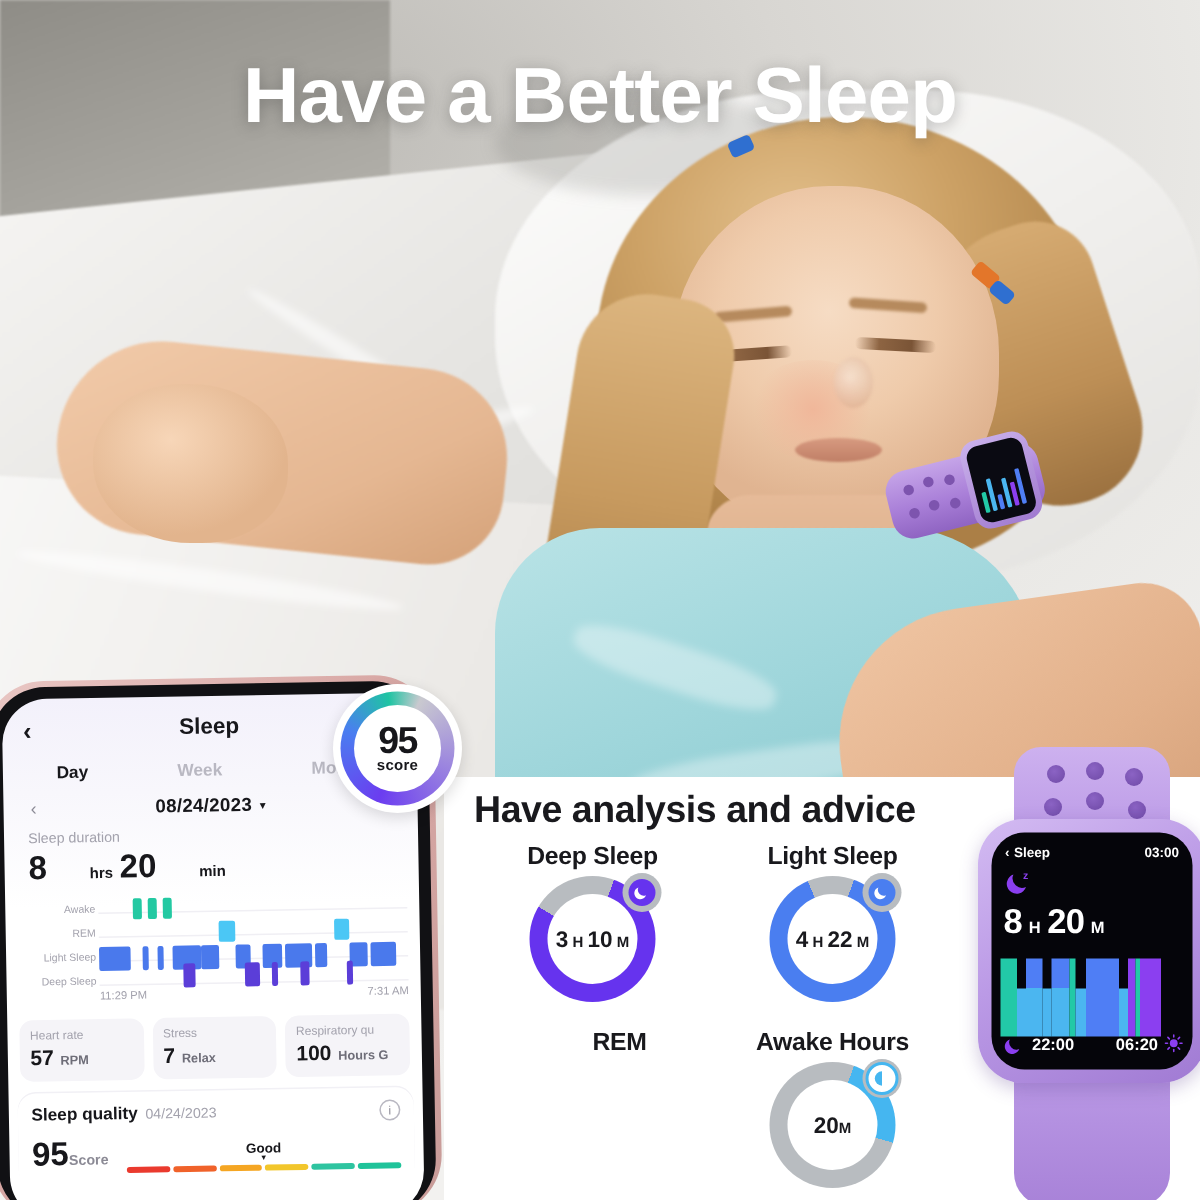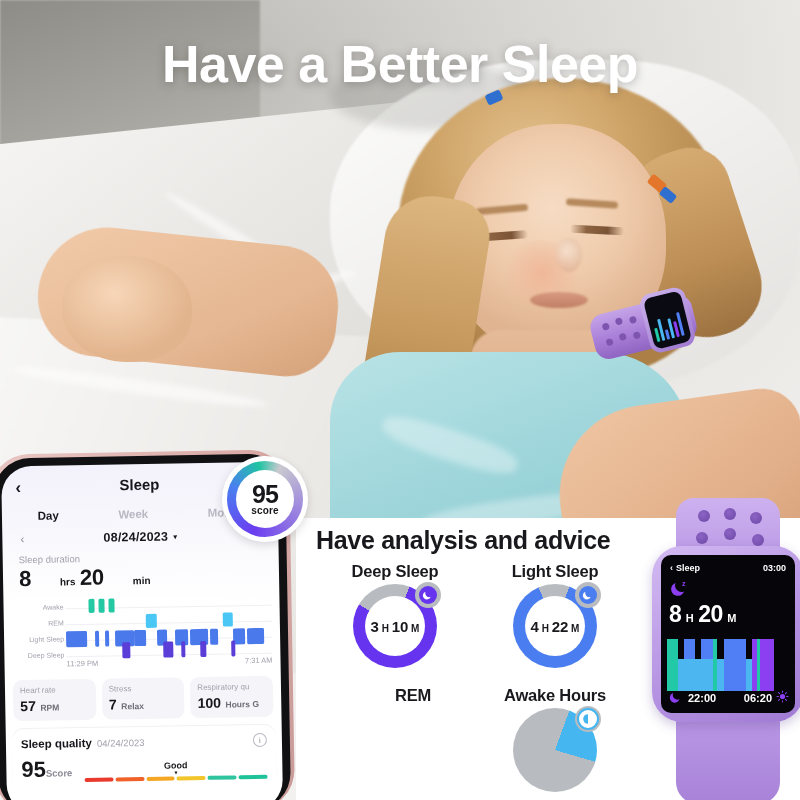--- a/index.html
+++ b/index.html
@@ -167,21 +167,21 @@
   .bigwatch{position:absolute;left:628px;top:500px;width:200px;height:300px;}
   .bw-band-top{position:absolute;left:48px;top:-2px;width:104px;height:62px;border-radius:18px 18px 10px 10px;
     background:linear-gradient(180deg,#cdb1ef 0%,#bb9ae6 100%);}
   .bw-band-bot{position:absolute;left:48px;top:212px;width:104px;height:92px;border-radius:10px 10px 22px 22px;
     background:linear-gradient(180deg,#bb9ae6 0%,#a882d8 100%);}
   .bw-hole{position:absolute;width:12px;height:12px;border-radius:50%;
     background:radial-gradient(circle at 40% 35%,#8b63c4,#6f4aa6);}
   .bw-case{position:absolute;left:24px;top:46px;width:152px;height:176px;border-radius:30px;
     background:linear-gradient(150deg,#d3bbf2 0%,#bb9ae6 45%,#a07ad3 100%);padding:9px;box-sizing:border-box;
     box-shadow:0 4px 12px rgba(90,60,140,.28);}
-  .bw-screen{width:100%;height:100%;border-radius:10px;background:#05050a;position:relative;overflow:hidden;}
+  .bw-screen{width:100%;height:100%;border-radius:22px;background:#05050a;position:relative;overflow:hidden;}
   .bw-top{position:absolute;left:9px;right:9px;top:8px;display:flex;align-items:center;}
   .bw-back{font-size:9px;color:#fff;font-weight:bold;}
   .bw-back span{margin-left:3px;}
   .bw-time{margin-left:auto;font-size:9px;color:#fff;font-weight:bold;}
   .bw-moon{position:absolute;left:9px;top:24px;width:20px;height:20px;}
   .bw-dur{position:absolute;left:8px;top:46px;color:#fff;}
   .bw-dur .n{font-size:23px;font-weight:bold;letter-spacing:-.5px;}
   .bw-dur .u{font-size:11px;font-weight:bold;}
   .bw-chart{position:absolute;left:6px;right:0;top:84px;height:52px;display:flex;align-items:flex-end;gap:0;}
   .bw-col{height:52px;display:flex;flex-direction:column;justify-content:flex-end;}
@@ -287,20 +287,23 @@
           </div>
         </div>
       </div>
       <div class="ring-cell" style="left: 18px; top: 124px;">
         <div class="ring-label">REM</div>
       </div>
       <div class="ring-cell" style="left: 160px; top: 124px;">
         <div class="ring-label">Awake Hours</div>
         <div class="ring-wrap">
           <div class="ring" style="background: conic-gradient(from 20deg, rgb(69, 182, 240) 0deg, rgb(69, 182, 240) 86.4deg, rgb(184, 188, 192) 86.4deg, rgb(184, 188, 192) 360deg);"></div>
+          <div class="ring-hole">
+            <div class="ring-val">20<span class="u">M</span></div>
+          </div>
           <div class="ring-badge">
             <div class="badge-inner" style="background: rgb(255, 255, 255); border: 2px solid rgb(69, 182, 240);">
               <svg width="12" height="12" viewBox="0 0 20 20">
                 <path d="M10 2a8 8 0 0 0 0 16z" fill="#45b6f0"></path>
               </svg>
             </div>
           </div>
         </div>
       </div>
     </div>

